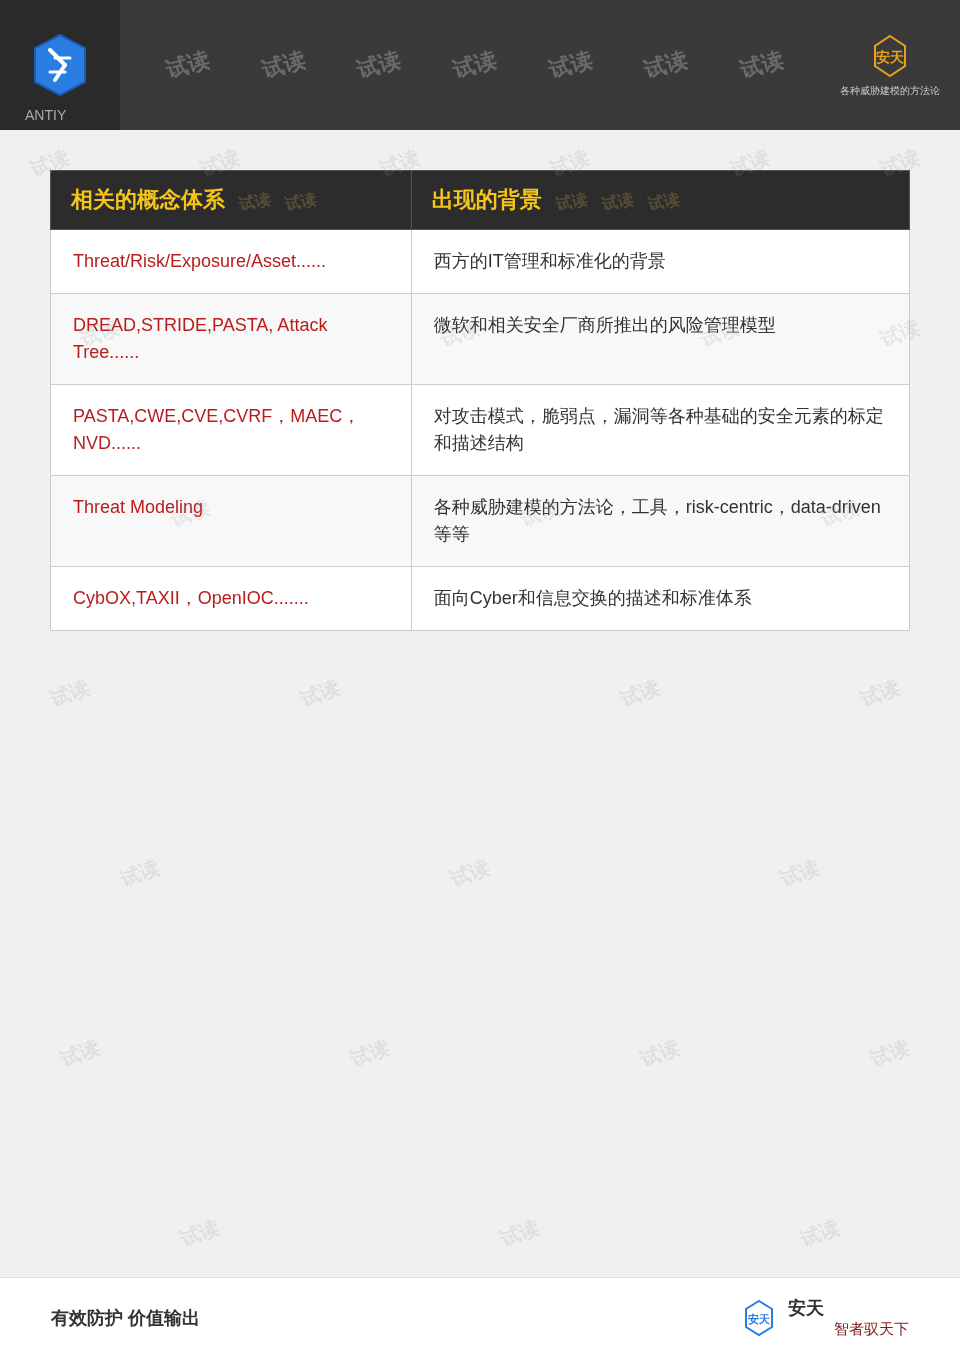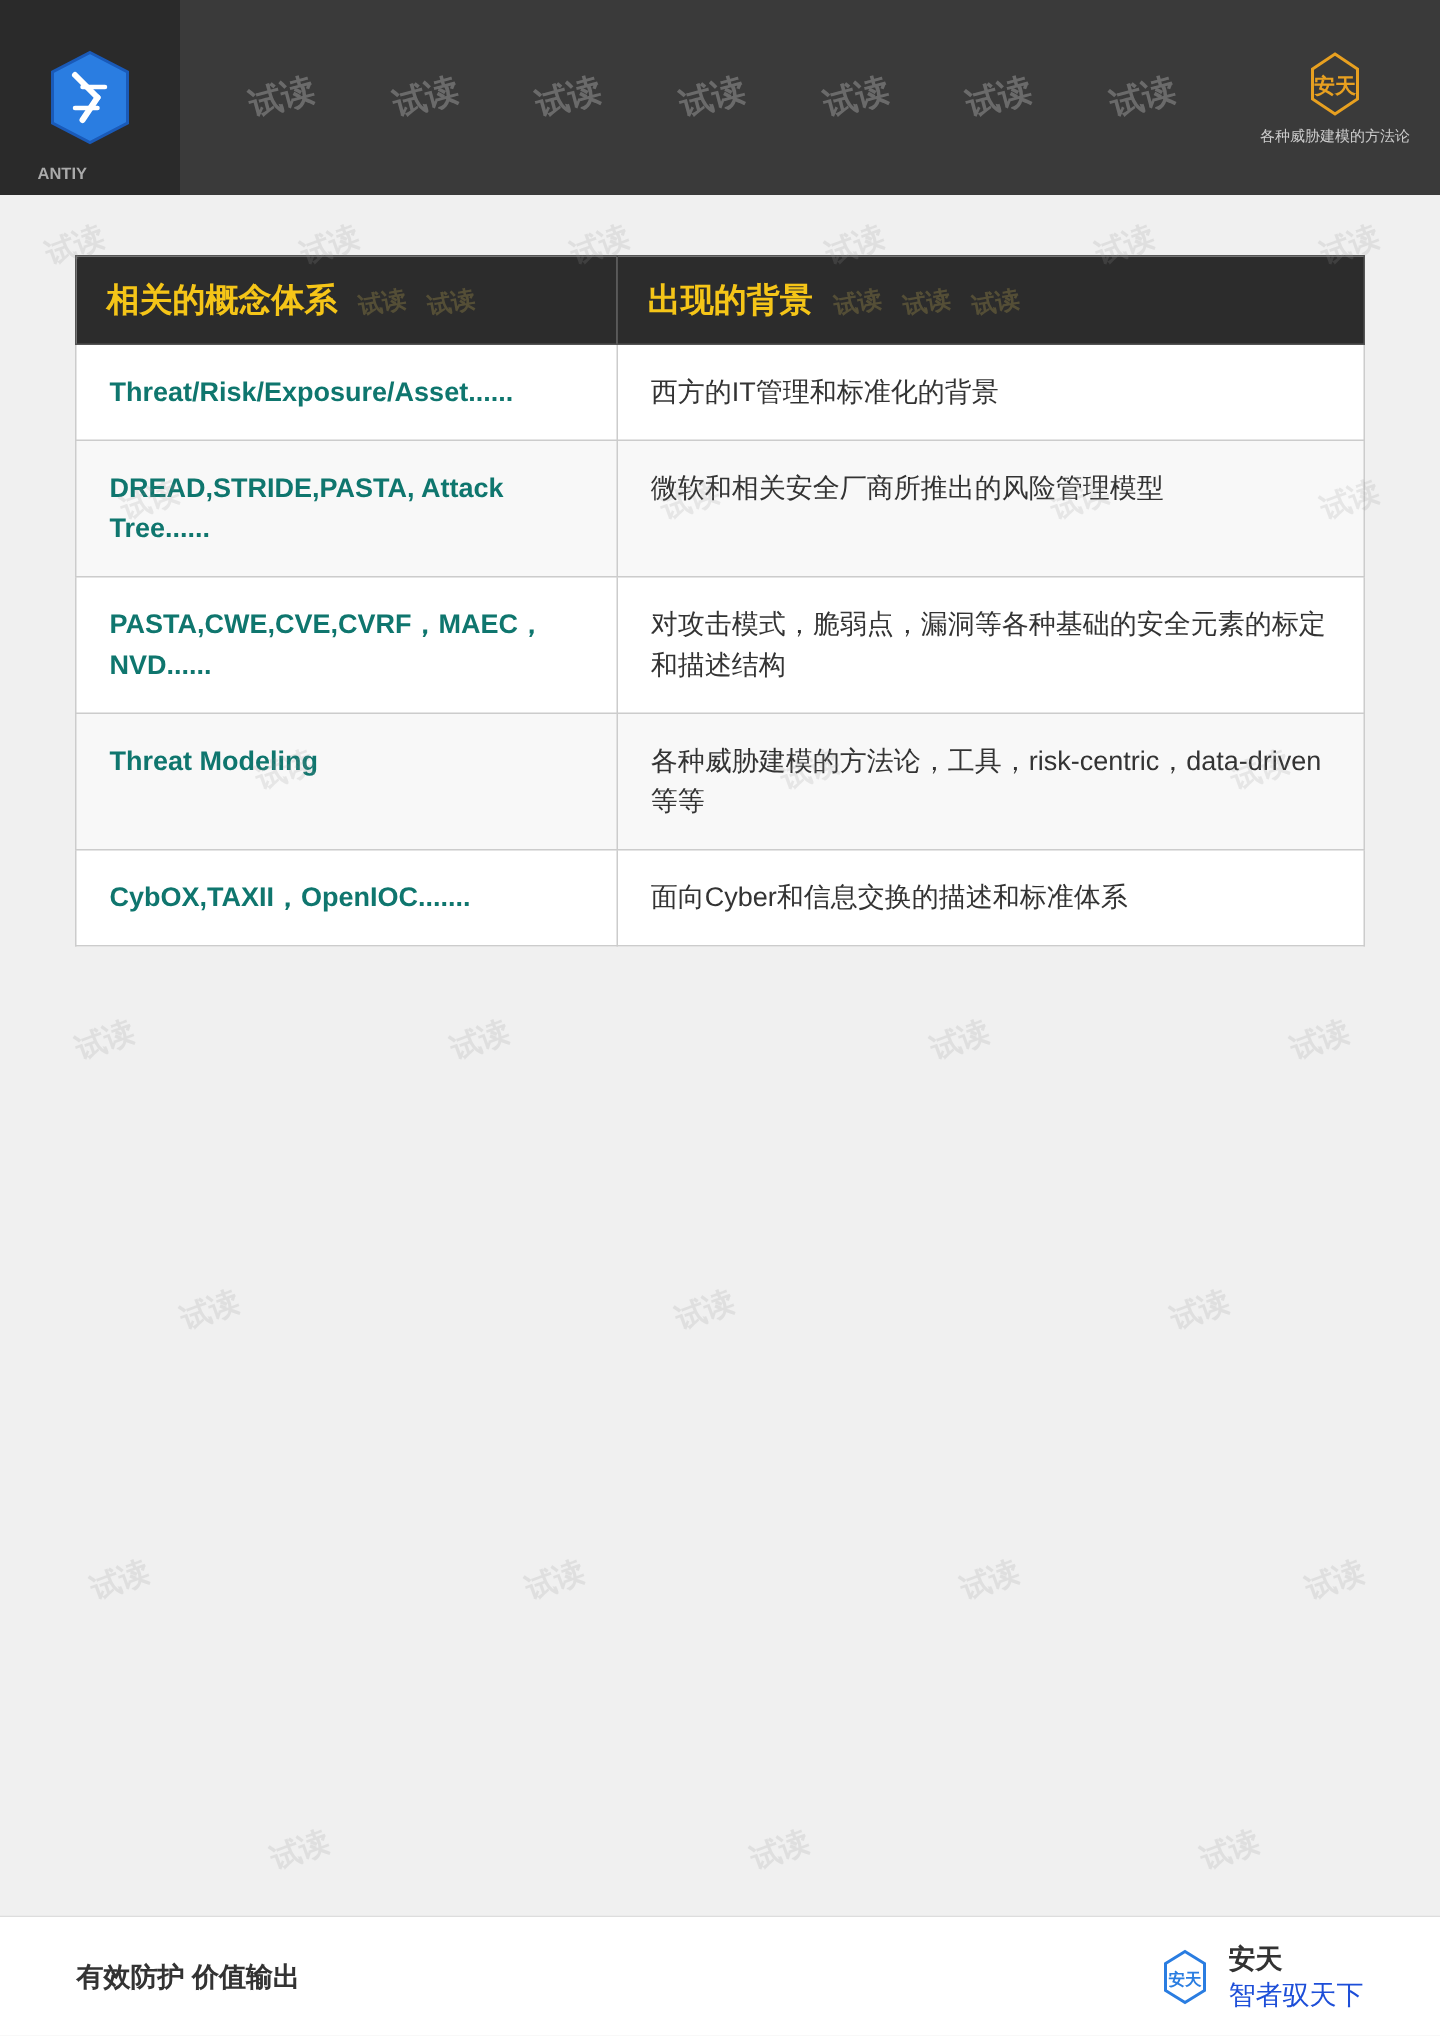--- a/index.html
+++ b/index.html
@@ -123,22 +123,21 @@
       background: white;
     }
 
     .content-table tr:nth-child(even) td {
       background: #f8f8f8;
     }
 
     .col-left {
       width: 42%;
       font-size: 17px;
-      color: #0f766e;
-      font-weight: bold;
+      color: #b91c1c;
     }
 
     .col-right {
       width: 58%;
       color: #333;
     }
 
     
     .footer {
       position: absolute;
@@ -166,22 +165,23 @@
       gap: 4px;
     }
 
     .footer-logo-text {
       font-size: 18px;
       color: #333;
       font-weight: bold;
     }
 
     .footer-logo-sub {
-      font-size: 18px;
-      color: #1d4ed8;
+      font-size: 15px;
+      color: #7f1d1d;
+      margin-left: 46px;
     }
 
     
     .wm-inline {
       color: rgba(150,150,150,0.22);
       font-size: 16px;
       transform: rotate(-10deg);
       display: inline-block;
       margin-left: 8px;
     }
@@ -232,21 +232,21 @@
 
       <polygon points="35,5 60,18 60,52 35,65 10,52 10,18" fill="#2a7de1" stroke="#1a5ab8" stroke-width="2"></polygon>
 
       <line x1="25" y1="20" x2="40" y2="35" stroke="white" stroke-width="4" stroke-linecap="round"></line>
       <line x1="40" y1="35" x2="30" y2="50" stroke="white" stroke-width="4" stroke-linecap="round"></line>
       <line x1="30" y1="28" x2="45" y2="28" stroke="white" stroke-width="3" stroke-linecap="round"></line>
       <line x1="25" y1="42" x2="40" y2="42" stroke="white" stroke-width="3" stroke-linecap="round"></line>
     </svg>
   </div>
   <div style="position:absolute;bottom:6px;left:25px;">
-    <span style="color:#aaa;font-size:11px;font-weight:bold;">ANTIY</span>
+    <span style="color:#aaa;font-size:14px;font-weight:normal;">ANTIY</span>
   </div>
 
   <div class="header-watermarks">
     <span class="header-wm">试读</span>
     <span class="header-wm">试读</span>
     <span class="header-wm">试读</span>
     <span class="header-wm">试读</span>
     <span class="header-wm">试读</span>
     <span class="header-wm">试读</span>
     <span class="header-wm">试读</span>

